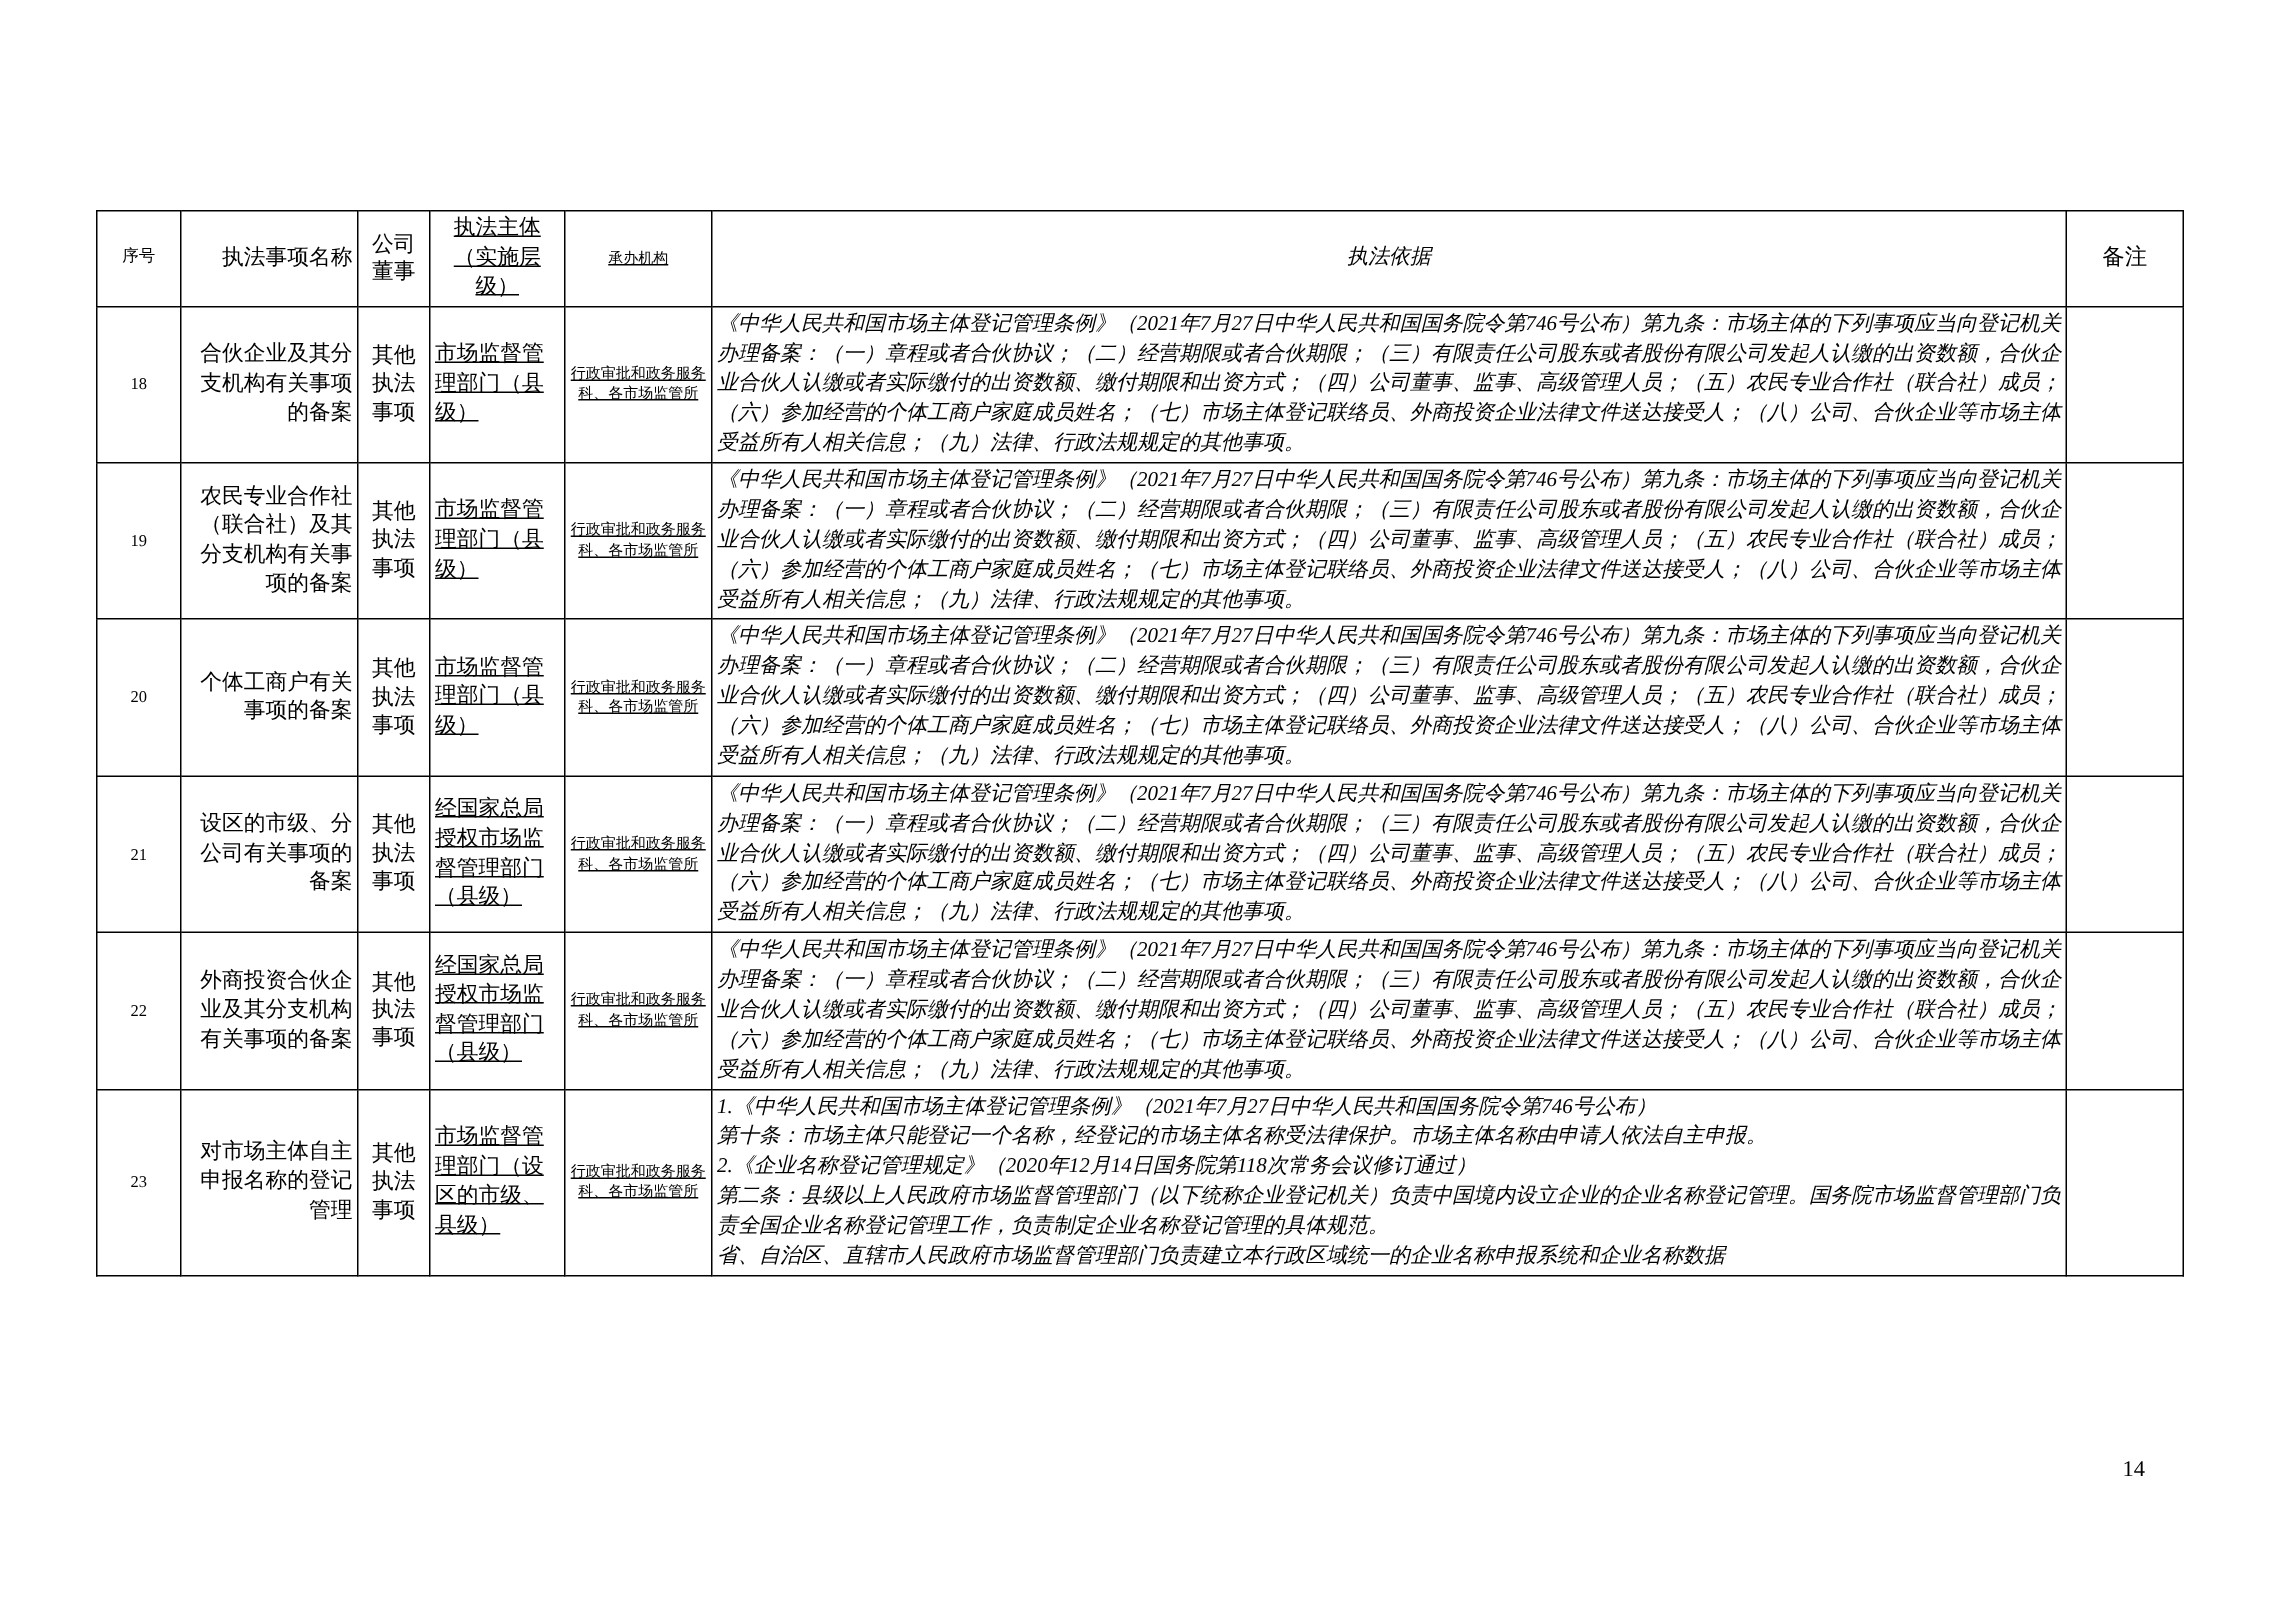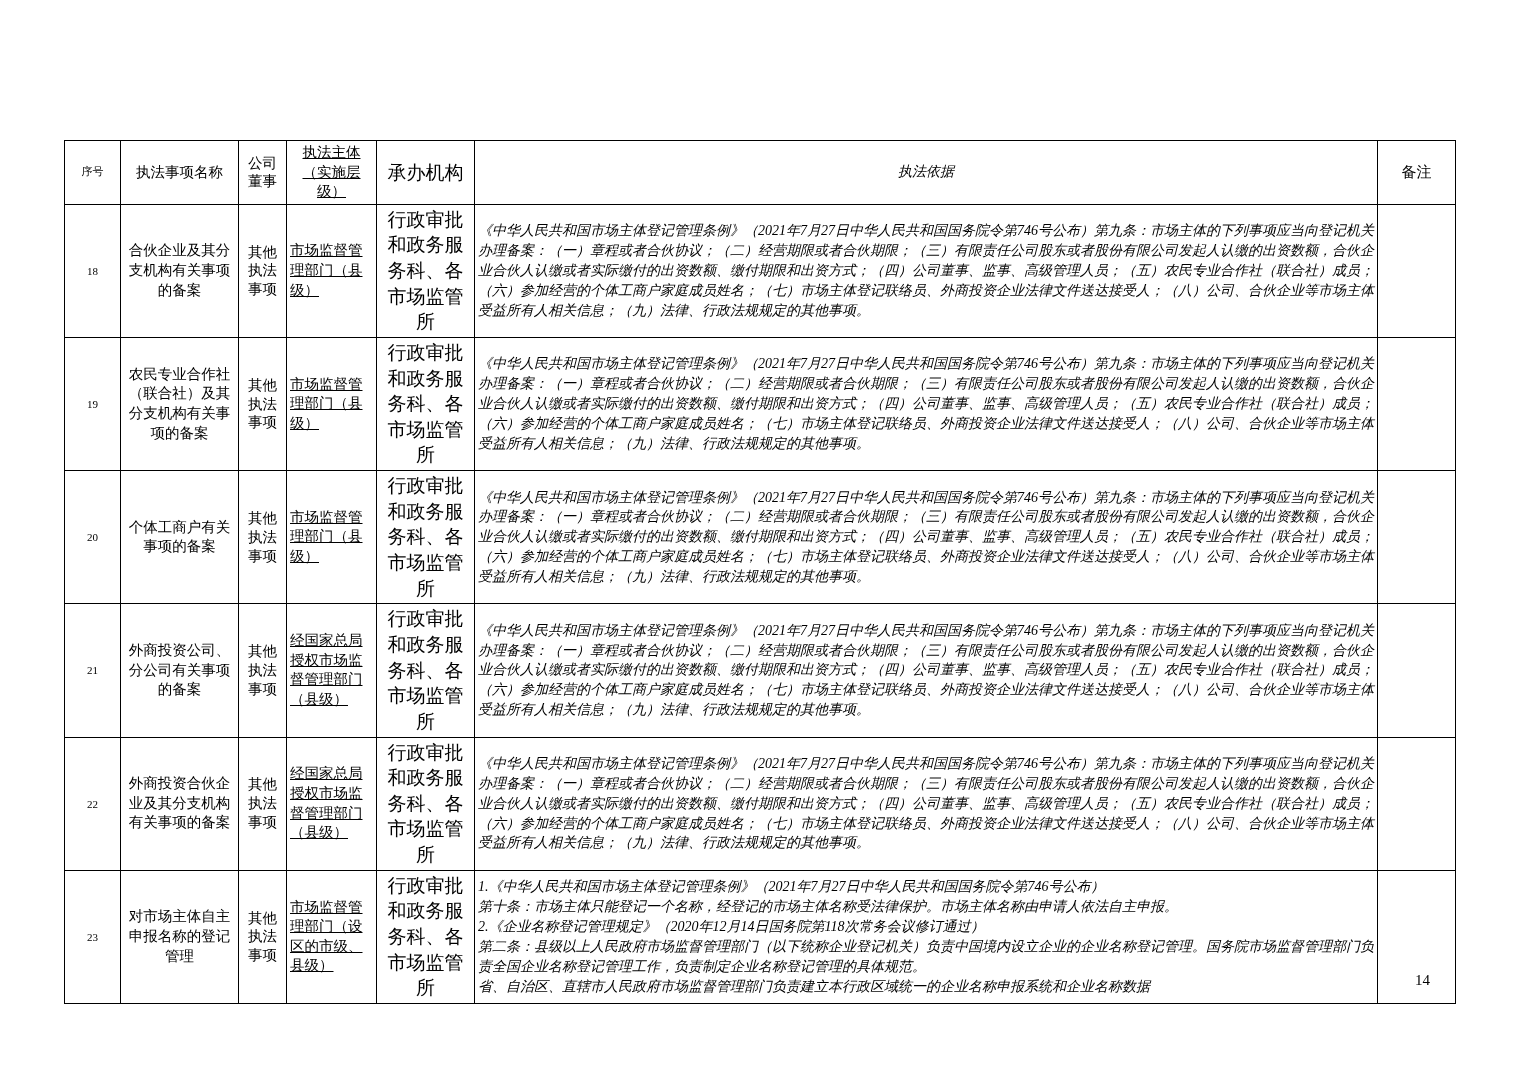--- a/index.html
+++ b/index.html
@@ -39,24 +39,24 @@
     font-weight: normal;
   }
   thead th {
     text-align: center;
     font-size: 15px;
     line-height: 1.25;
     padding: 6px 2px;
     height: 58px;
   }
   .c-seq { width: 56px; text-align: center; font-size: 11px; }
-  .c-name { width: 118px; text-align: center; font-size: 14.5px; line-height: 1.35; }
+  .c-name { width: 118px; text-align: right; font-size: 14.5px; line-height: 1.35; }
   .c-type { width: 48px; text-align: center; font-size: 14.5px; line-height: 1.3; }
   .c-subject { width: 90px; font-size: 14.5px; line-height: 1.35; text-decoration: underline; }
-  .c-org { width: 98px; text-align: center; font-size: 19px; line-height: 1.35; }
+  .c-org { width: 98px; text-align: center; font-size: 10px; line-height: 1.35; text-decoration: underline; }
   .c-basis { font-size: 14px; line-height: 1.42; text-align: left; vertical-align: top; padding: 5px 6px 5px 6px; font-style: italic; }
   .c-remark { width: 78px; text-align: center; font-size: 15px; }
   .c-basis .p { margin: 0; text-align: justify; text-justify: inter-ideograph; }
   .page-number {
     position: absolute;
     right: 90px;
     top: 972px;
     font-size: 15px;
     font-family: "Liberation Serif", serif;
   }
@@ -122,21 +122,21 @@
           <td class="c-subject">市场监督管理部门（县级）</td>
           <td class="c-org">行政审批和政务服务科、各市场监管所</td>
           <td class="c-basis">
             <p class="p">《中华人民共和国市场主体登记管理条例》（2021年7月27日中华人民共和国国务院令第746号公布）第九条：市场主体的下列事项应当向登记机关办理备案：（一）章程或者合伙协议；（二）经营期限或者合伙期限；（三）有限责任公司股东或者股份有限公司发起人认缴的出资数额，合伙企业合伙人认缴或者实际缴付的出资数额、缴付期限和出资方式；（四）公司董事、监事、高级管理人员；（五）农民专业合作社（联合社）成员；（六）参加经营的个体工商户家庭成员姓名；（七）市场主体登记联络员、外商投资企业法律文件送达接受人；（八）公司、合伙企业等市场主体受益所有人相关信息；（九）法律、行政法规规定的其他事项。</p>
           </td>
           <td class="c-remark"></td>
         </tr>
 
         <tr>
           <td class="c-seq">21</td>
-          <td class="c-name">外商投资公司、分公司有关事项的备案</td>
+          <td class="c-name">设区的市级、分公司有关事项的备案</td>
           <td class="c-type wrap-narrow">其他执法事项</td>
           <td class="c-subject">经国家总局授权市场监督管理部门（县级）</td>
           <td class="c-org">行政审批和政务服务科、各市场监管所</td>
           <td class="c-basis">
             <p class="p">《中华人民共和国市场主体登记管理条例》（2021年7月27日中华人民共和国国务院令第746号公布）第九条：市场主体的下列事项应当向登记机关办理备案：（一）章程或者合伙协议；（二）经营期限或者合伙期限；（三）有限责任公司股东或者股份有限公司发起人认缴的出资数额，合伙企业合伙人认缴或者实际缴付的出资数额、缴付期限和出资方式；（四）公司董事、监事、高级管理人员；（五）农民专业合作社（联合社）成员；（六）参加经营的个体工商户家庭成员姓名；（七）市场主体登记联络员、外商投资企业法律文件送达接受人；（八）公司、合伙企业等市场主体受益所有人相关信息；（九）法律、行政法规规定的其他事项。</p>
           </td>
           <td class="c-remark"></td>
         </tr>
 
         <tr>

